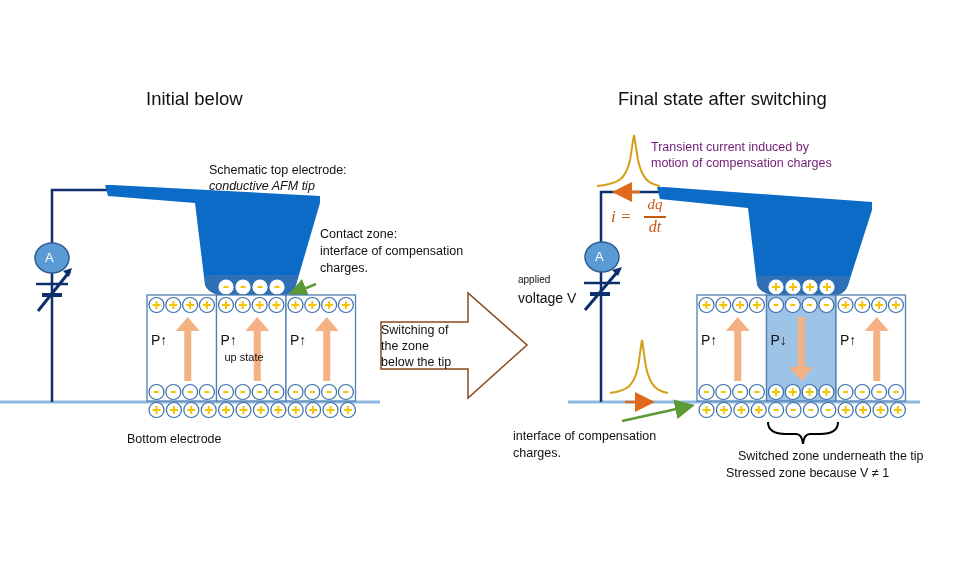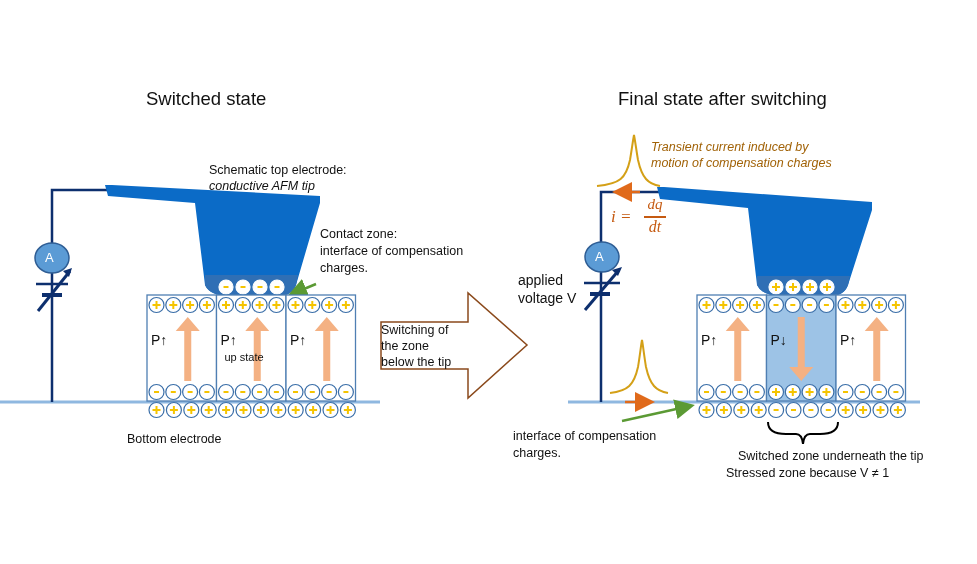--- a/index.html
+++ b/index.html
@@ -1,20 +1,20 @@
 <!DOCTYPE html>
 <html><head>
 <meta charset="utf-8">
 <style>
   html,body{margin:0;padding:0;background:#ffffff;}
   body{width:977px;height:564px;position:relative;overflow:hidden;font-family:"Liberation Sans",sans-serif;}
   svg{position:absolute;left:0;top:0;}
   .t{position:absolute;color:#111;font-size:12.5px;line-height:16px;white-space:nowrap;}
   .title{font-size:18.5px;line-height:22px;}
-  .orange{color:#a16207;font-style:italic;}
+  .orange{color:#701a75;}
   .center{}
   .eq{font-family:"Liberation Serif",serif;font-style:italic;color:#c55a11;}
 </style>
 </head>
 <body>
 
 <svg id="diagram" width="977" height="564" viewBox="0 0 977 564">
   <defs>
     <marker id="greenHead" markerWidth="8" markerHeight="8" refX="6" refY="4" orient="auto">
       <path d="M0,0 L8,4 L0,8 Z" fill="#5b9a34"></path>
@@ -489,39 +489,39 @@
       <g>
         <circle cx="897.9" cy="410" r="7.5" fill="#fff" stroke="#3a6ea8" stroke-width="1.2"></circle>
         <line x1="893.9" y1="410" x2="901.9" y2="410" stroke="#f5c400" stroke-width="2"></line>
         <line x1="897.9" y1="406" x2="897.9" y2="414" stroke="#f5c400" stroke-width="2"></line>
       </g>
     </g>
 
   <path d="M768,422 Q768,434 786,434 L796,434 Q802,434 803,444 Q804,434 810,434 L820,434 Q838,434 838,422" fill="none" stroke="#000" stroke-width="2"></path>
 </svg>
 
-<div class="t title" style="left:146px;top:88px;">Switched state</div>
+<div class="t title" style="left:146px;top:88px;">Initial below</div>
 <div class="t" style="left:209px;top:162px;">Schematic top electrode:</div>
 <div class="t" style="left:209px;top:178px;font-style:italic;">conductive AFM tip</div>
 <div class="t" style="left:320px;top:226px;">Contact zone:</div>
 <div class="t" style="left:320px;top:243px;">interface of compensation</div>
 <div class="t" style="left:320px;top:260px;">charges.</div>
 <div class="t" style="left:45px;top:250px;color:#fff;font-size:13px;">A</div>
 <div class="t" style="left:127px;top:431px;">Bottom electrode</div>
 
 <div class="t center" style="left:381px;top:322px;width:88px;">Switching of</div>
 <div class="t center" style="left:381px;top:338px;width:88px;">the zone</div>
 <div class="t center" style="left:381px;top:354px;width:88px;">below the tip</div>
 
 <div class="t title" style="left:618px;top:88px;">Final state after switching</div>
 <div class="t orange" style="left:651px;top:139px;">Transient current induced by</div>
 <div class="t orange" style="left:651px;top:155px;">motion of compensation charges</div>
 <div class="t eq" style="left:611px;top:209px;font-size:17px;">i =</div>
 <div class="t eq" style="left:644px;top:196px;font-size:15px;width:22px;text-align:center;">dq</div>
 <div style="position:absolute;left:644px;top:216px;width:22px;height:1.5px;background:#c55a11;"></div>
 <div class="t eq" style="left:644px;top:219px;font-size:16px;width:22px;text-align:center;">dt</div>
 <div class="t" style="left:595px;top:249px;color:#fff;font-size:13px;">A</div>
-<div class="t" style="left:518px;top:272px;font-size:14px;">applied</div>
+<div class="t" style="left:518px;top:272px;font-size:10px;">applied</div>
 <div class="t" style="left:518px;top:290px;font-size:14px;">voltage V</div>
 <div class="t" style="left:513px;top:428px;">interface of compensation</div>
 <div class="t" style="left:513px;top:445px;">charges.</div>
 <div class="t" style="left:726px;top:448px;margin-left:12px;">Switched zone underneath the tip</div>
 <div class="t" style="left:726px;top:465px;">Stressed zone because V ≠ 1</div>
 
 </body></html>

